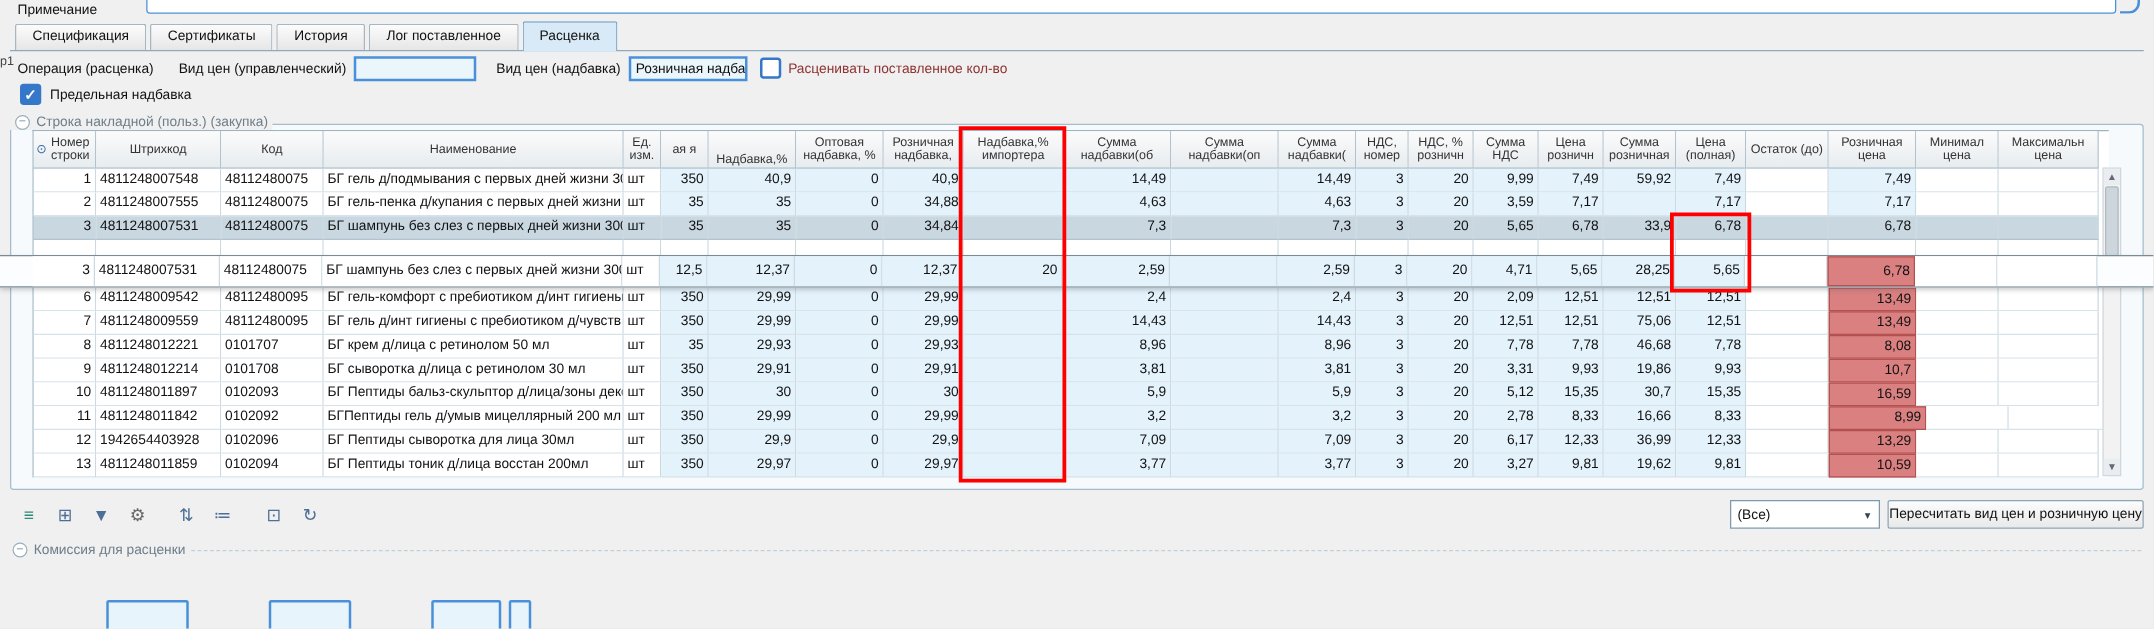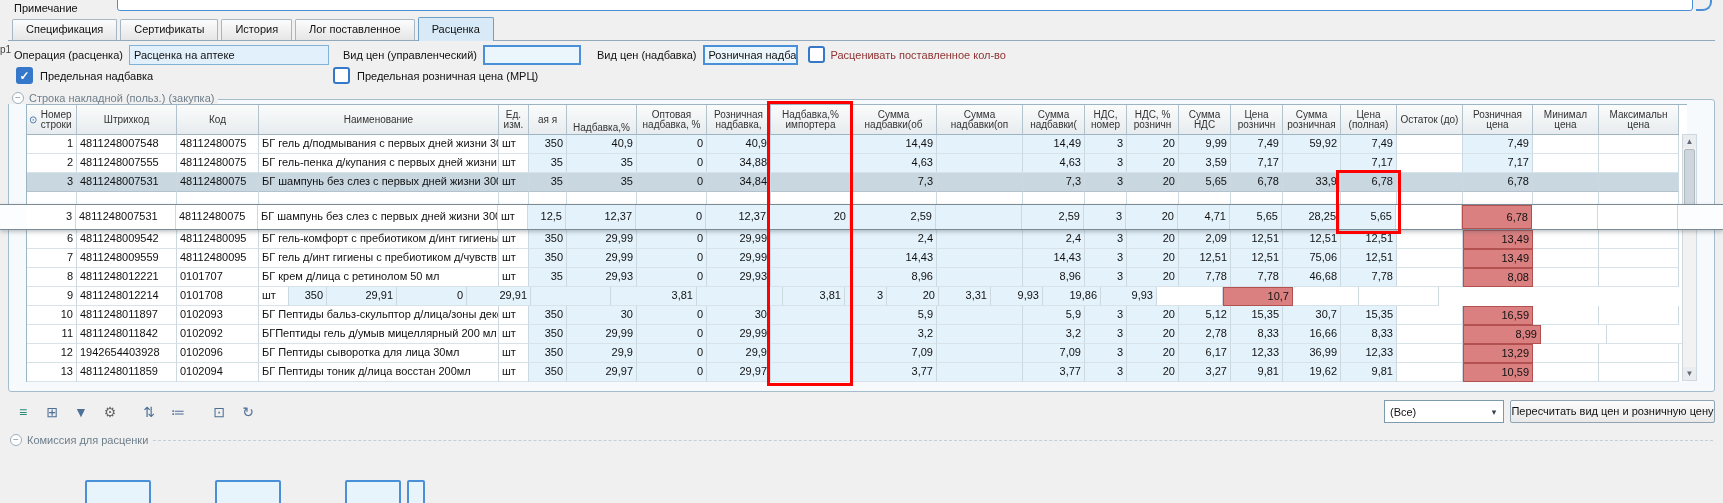--- a/index.html
+++ b/index.html
@@ -121,38 +121,33 @@
   <div class="tabbar" id="tabbar">
       <div class="tab">Спецификация</div>
       <div class="tab">Сертификаты</div>
       <div class="tab">История</div>
       <div class="tab">Лог поставленное</div>
       <div class="tab active">Расценка</div>
     </div>
 
   <div class="form-row">
     <span class="f-label">Операция (расценка)</span>
-    <div class="f-field w200">Расценка на аптеке</div>
     <span class="f-label ml14">Вид цен (управленческий)</span>
     <div class="f-field focus w98"></div>
     <span class="f-label ml16">Вид цен (надбавка)</span>
     <div class="f-field focus w95">Розничная надбав</div>
     <span class="cb ml10"></span>
     <span class="f-label red-label ml6">Расценивать поставленное кол-во</span>
   </div>
 
   <div class="cbrow1">
     <span class="cb checked">
         <span>✓</span>
       </span>
     <span>Предельная надбавка</span>
-  </div>
-  <div class="cbrow2">
-    <span class="cb"></span>
-    <span>Предельная розничная цена (МРЦ)</span>
   </div>
 
   <div class="group-title gt1">
     <span class="collapse">−</span>
     <span>Строка накладной (польз.) (закупка)</span>
   </div>
   <div class="grid-group"></div>
 
   <div class="tbl">
     <div class="thead" id="thead">
@@ -425,20 +420,21 @@
           <div class="td ar tint" style="width: 56px;">7,78</div>
           <div class="td ar" style="width: 66px;"></div>
           <div class="td ar tint redcell" style="width: 70px;">8,08</div>
           <div class="td ar" style="width: 66px;"></div>
           <div class="td ar" style="width: 80px;"></div>
         </div>
         <div class="tr">
           <div class="td ar" style="width: 50px;">9</div>
           <div class="td" style="width: 100px;">4811248012214</div>
           <div class="td" style="width: 82px;">0101708</div>
+          <div class="td" style="width: 240px;">БГ сыворотка д/лица с ретинолом 30 мл</div>
           <div class="td" style="width: 30px;">шт</div>
           <div class="td ar tint" style="width: 38px;">350</div>
           <div class="td ar tint" style="width: 70px;">29,91</div>
           <div class="td ar tint" style="width: 70px;">0</div>
           <div class="td ar tint" style="width: 64px;">29,91</div>
           <div class="td ar tint" style="width: 80px;"></div>
           <div class="td ar tint" style="width: 86px;">3,81</div>
           <div class="td ar tint" style="width: 86px;"></div>
           <div class="td ar tint" style="width: 62px;">3,81</div>
           <div class="td ar tint" style="width: 42px;">3</div>

